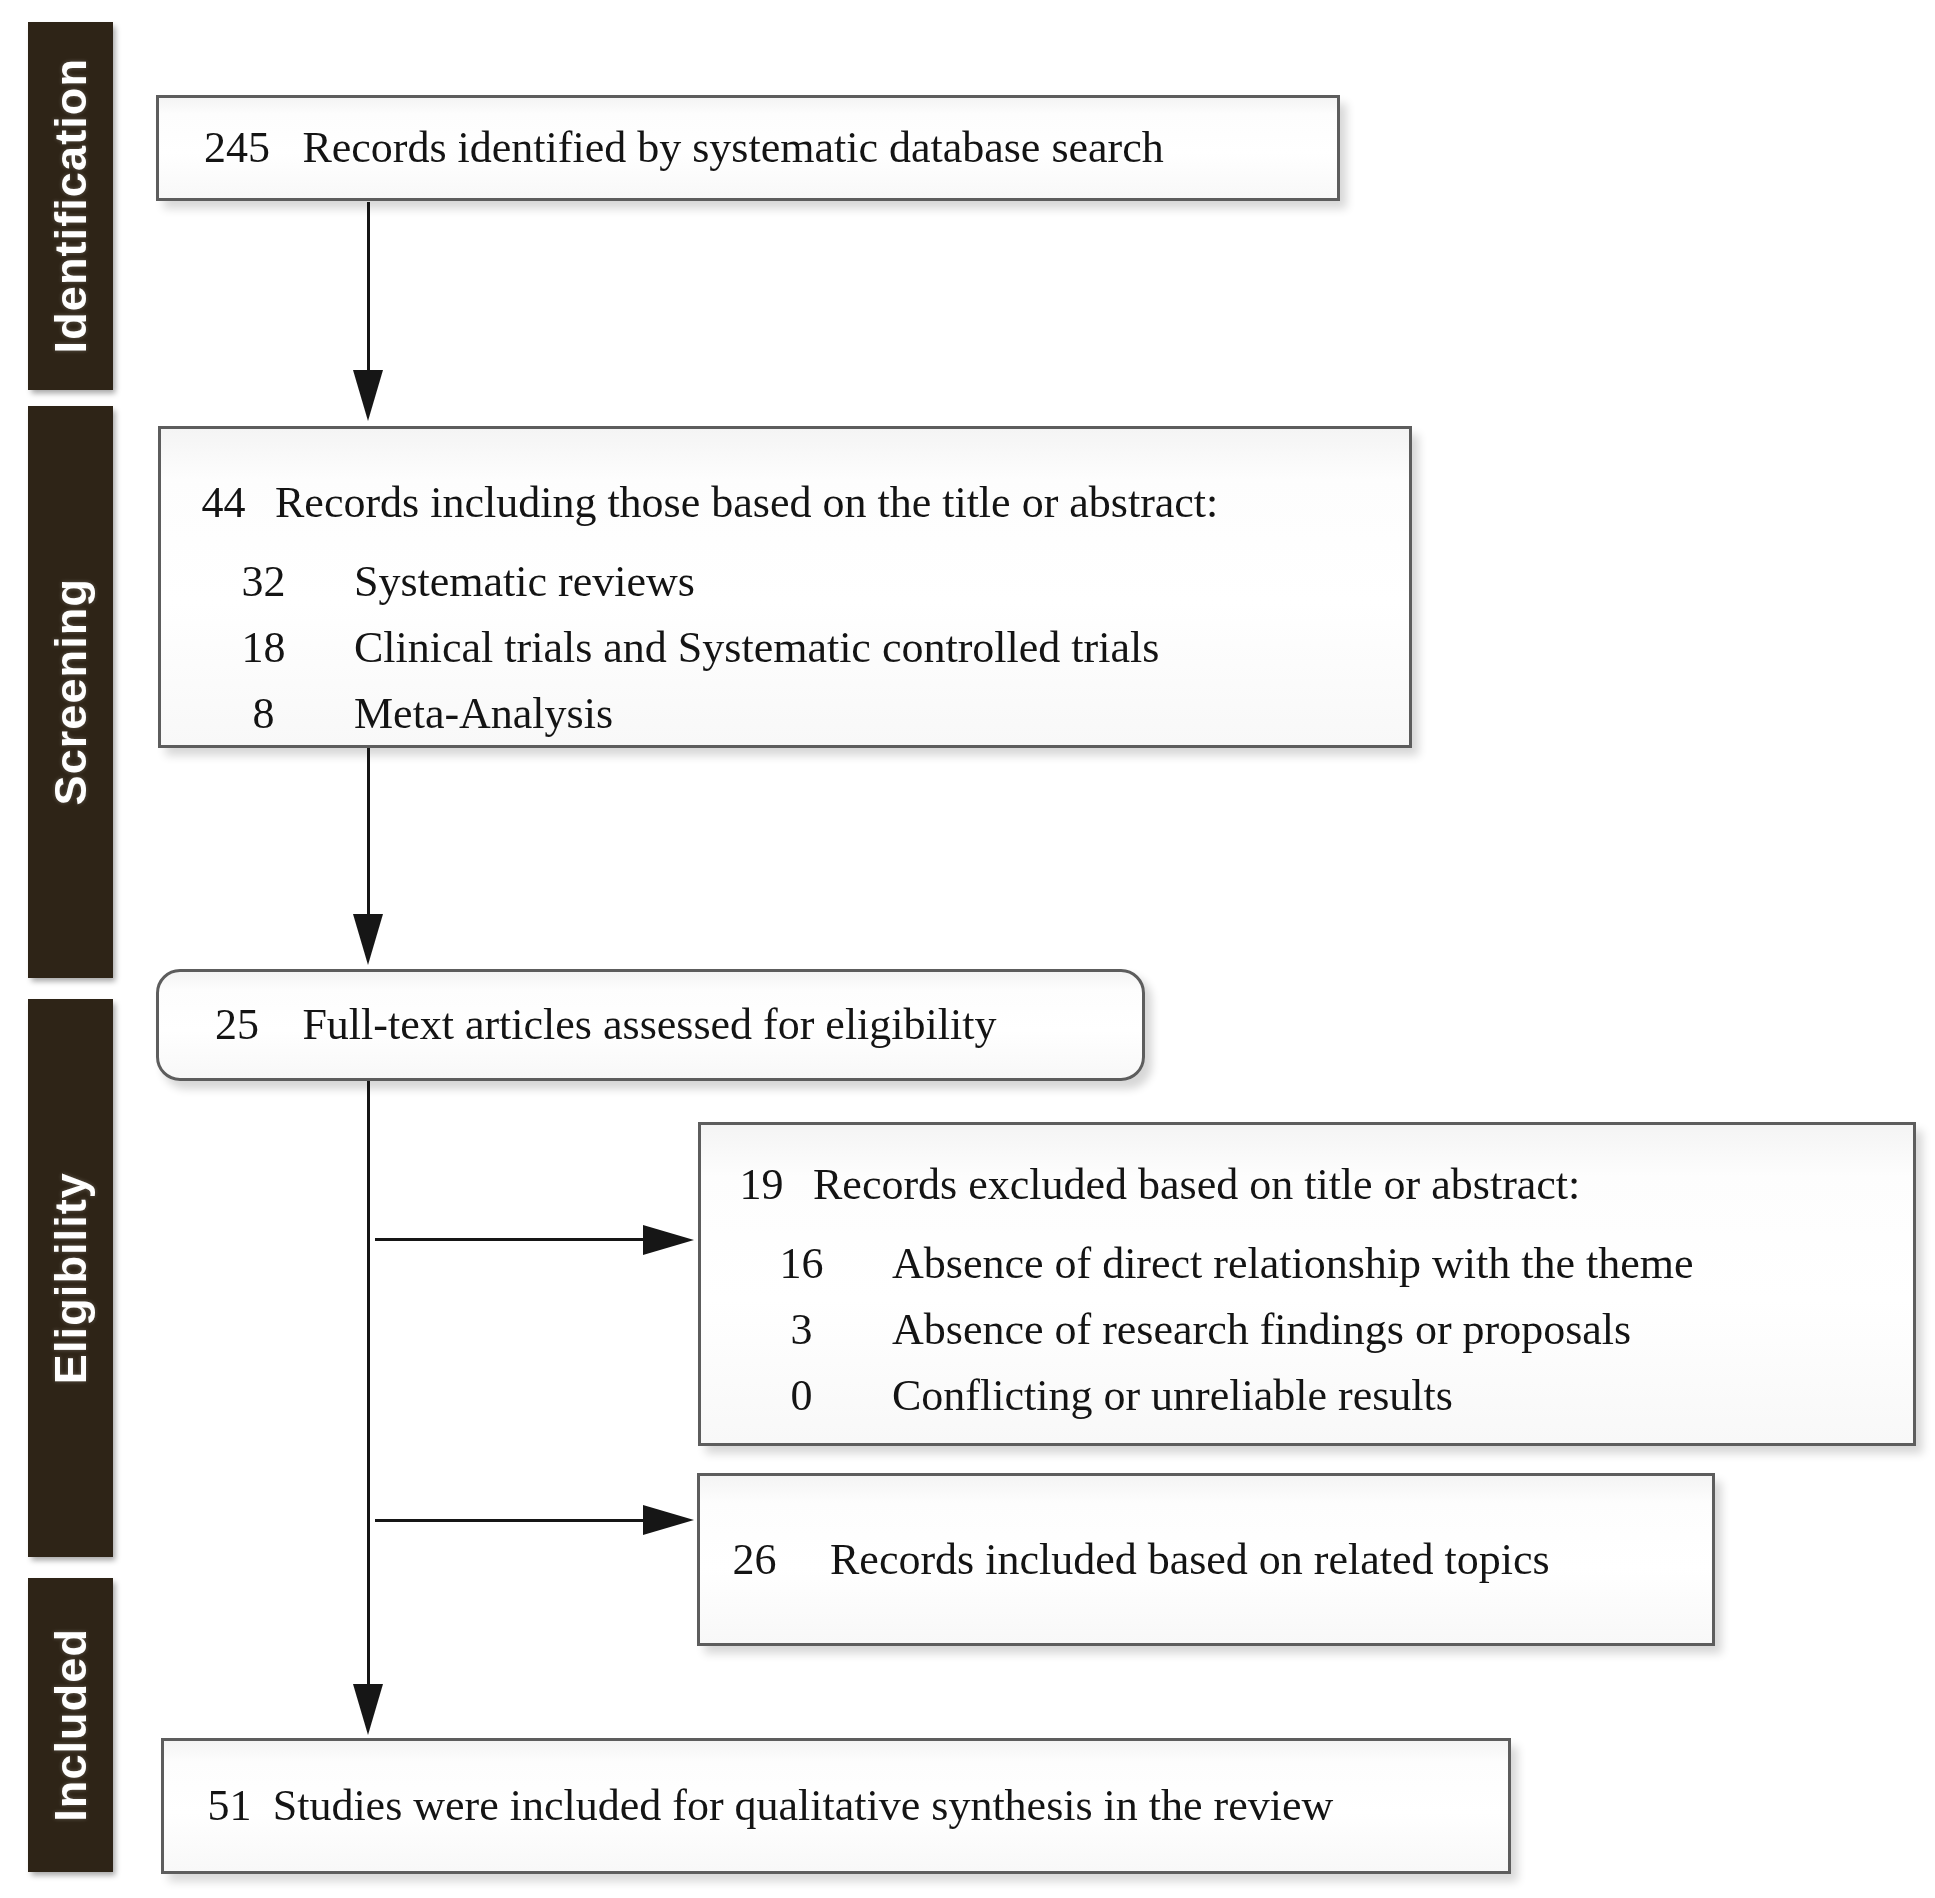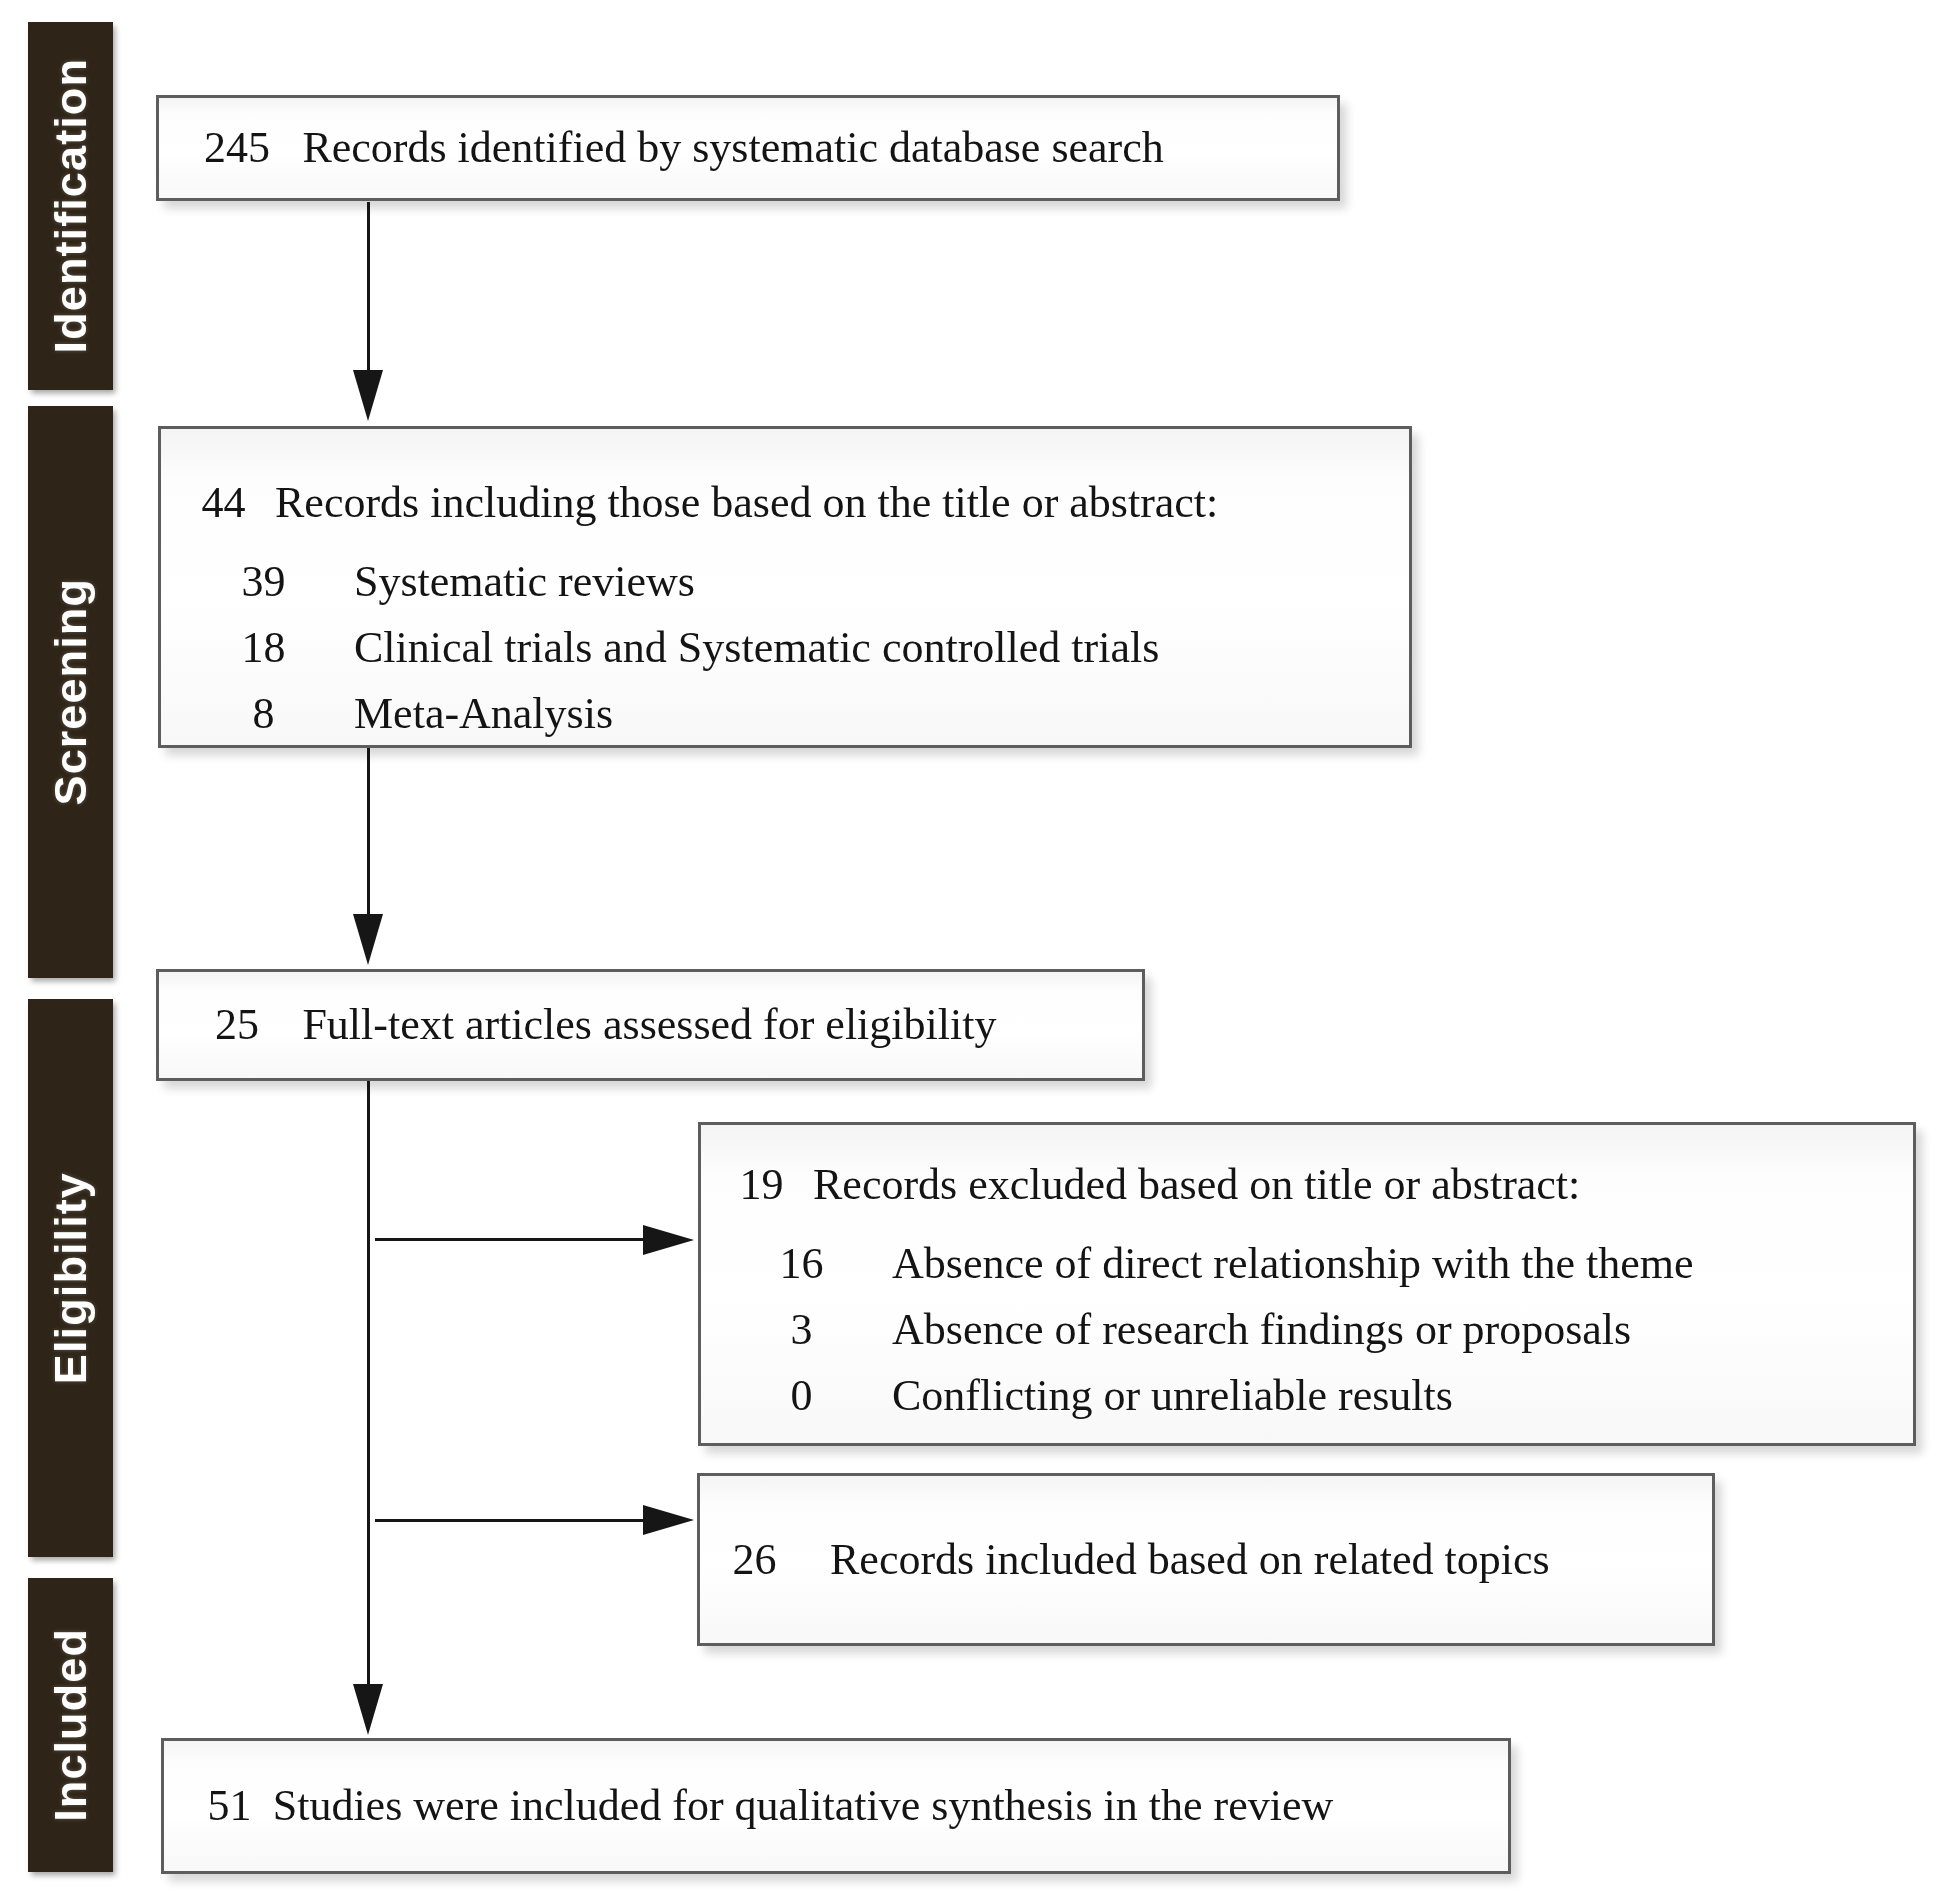--- a/index.html
+++ b/index.html
@@ -101,42 +101,42 @@
     <div class="vhead" style="left:353px; top:370px;"></div>
   </div>
 
   <div class="box" style="left:158px; top:426px; width:1254px; height:322px; padding:21px 28px 15.6px 33px;">
     <div class="row main">
       <span class="num" style="width:59px;margin-top:20px;">44</span>
       <span class="gap" style="width:22px;"></span>
       <span class="lbl">Records including those based on the title or abstract:</span>
     </div>
     <div class="row sub">
-      <span class="num" style="width:139px;">39</span>
+      <span class="num" style="width:139px;">32</span>
       <span class="gap" style="width:21px;"></span>
       <span class="lbl">Systematic reviews</span>
     </div>
     <div class="row sub">
       <span class="num" style="width:139px;">18</span>
       <span class="gap" style="width:21px;"></span>
       <span class="lbl">Clinical trials and Systematic controlled trials</span>
     </div>
     <div class="row sub">
       <span class="num" style="width:139px;">8</span>
       <span class="gap" style="width:21px;"></span>
       <span class="lbl">Meta-Analysis</span>
     </div>
   </div>
 
   <div>
     <div class="vline" style="left:367px; top:748px; height:167px;"></div>
     <div class="vhead" style="left:353px; top:914px;"></div>
   </div>
 
-  <div class="box single" style="left:156px; top:969px; width:989px; height:112px; padding-left:36px;">
+  <div class="box single" style="left:156px; top:969px; width:989px; height:112px; padding-left:36px;border-radius:24px;">
     <div class="row">
       <span class="num" style="width:84px;">25</span>
       <span class="gap" style="width:23.4px;"></span>
       <span class="lbl">Full-text articles assessed for eligibility</span>
     </div>
   </div>
 
   <div>
     <div class="vline" style="left:367px; top:1081px; height:604px;"></div>
     <div class="vhead" style="left:353px; top:1684px;"></div>

